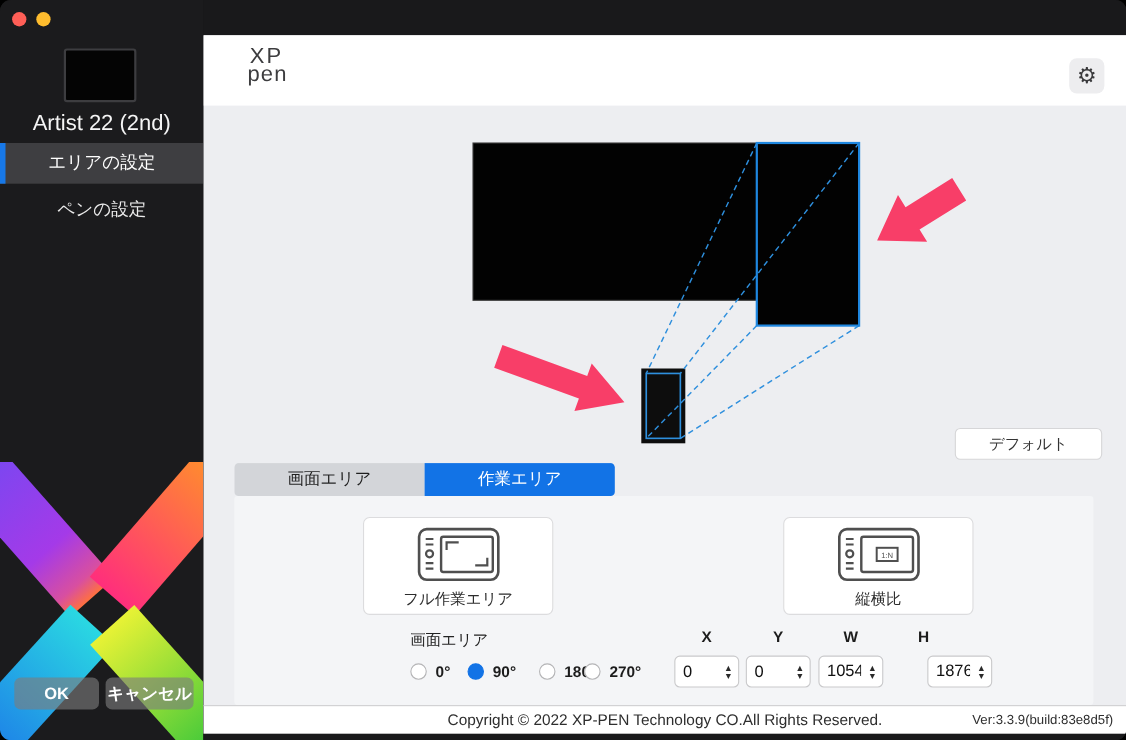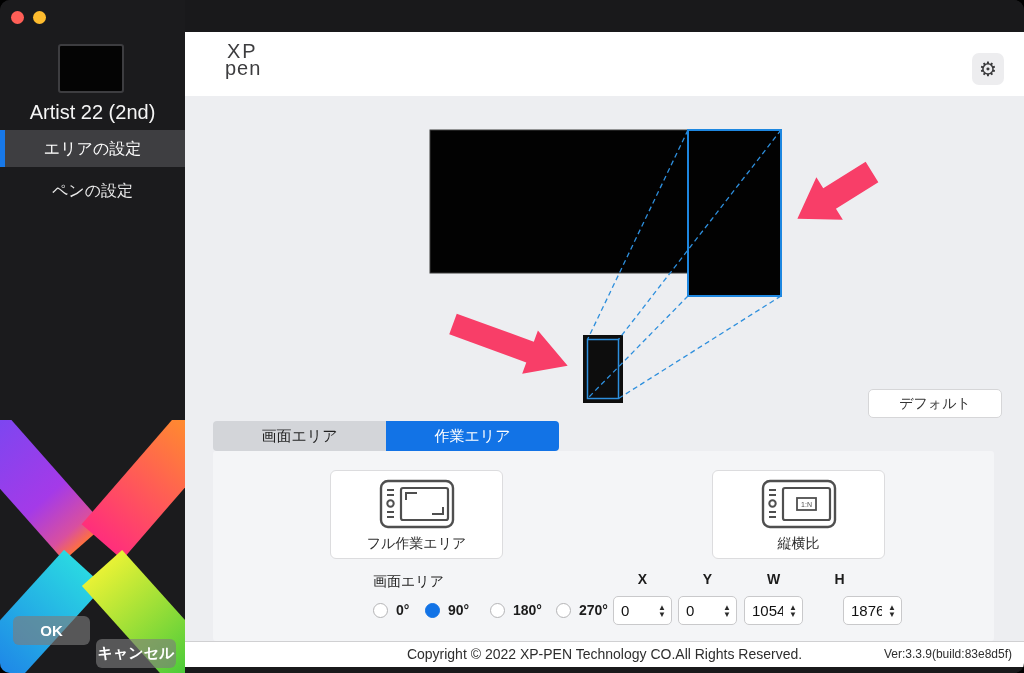--- a/index.html
+++ b/index.html
@@ -13,21 +13,21 @@
   #tl-min { left:33px; background:#febc2e; }
   #tablet-preview { position:absolute; left:58px; top:44px; width:66px; height:49px; background:#040404; border:2px solid #3d3d40; border-radius:3px; }
   #device-name { position:absolute; top:101px; width:185px; text-align:center; color:#f5f5f5; font-size:20px; }
   .nav-item { position:absolute; left:0; width:185px; height:37px; line-height:37px; text-align:center; color:#ececec; font-size:16px; cursor:default; }
   #nav-area { top:130px; background:#3e3e41; color:#fff; }
   #nav-area .accent-bar { position:absolute; left:0; top:0; width:5px; height:37px; background:#1778e8; }
   #nav-pen { top:172px; }
   #x-logo { position:absolute; left:0; top:420px; width:185px; height:253px; }
   .side-btn { position:absolute; top:616px; height:29px; border:none; border-radius:6px; background:rgba(125,125,125,0.62); color:#fff; font-size:15px; font-weight:600; font-family:"Liberation Sans", sans-serif; z-index:5; }
   #ok-btn { left:13px; width:77px; }
-  #cancel-btn { left:96px; width:80px;margin-top:23px; }
+  #cancel-btn { left:96px; width:80px; }
 
   
   #main { position:absolute; left:185px; top:0; width:839px; height:673px; background:#19191b; }
   #content { position:absolute; left:0; top:32px; width:839px; height:609px; background:#edeef1; overflow:hidden; }
   #header-band { position:absolute; left:0; top:0; width:839px; height:64px; background:#fff; }
   #xp-logo { position:absolute; left:40px; top:9px; color:#3d3d3f; line-height:1; }
   #xp-logo .l1 { font-size:20px; letter-spacing:2px; padding-left:2px; }
   #xp-logo .l2 { font-size:20px; letter-spacing:1px; margin-top:-3px; }
   #gear-btn { position:absolute; right:20px; top:21px; width:32px; height:32px; background:#ededef; border:none; border-radius:7px; font-size:20px; color:#3a3a3c; line-height:30px; text-align:center; }
 
@@ -44,21 +44,21 @@
 
   .card { position:absolute; top:438px; width:173px; height:89px; background:#fff; border:1px solid #dcdcde; border-radius:6px; text-align:center; padding-top:8px; }
   #card-full { left:145px; } #card-custom { left:335px; } #card-ratio { left:527px; }
   .card-label { font-size:14px; color:#2c2c2c; margin-top:2px; }
 
   #rotation-label { position:absolute; left:188px; top:541px; font-size:14px; color:#222; }
   .radio-group { position:absolute; top:570px; height:16px; display:flex; align-items:center; }
   .radio-circle { width:15px; height:15px; border-radius:50%; background:#fff; border:1.5px solid #b4b4b6; }
   .radio-circle.sel { background:#1273e6; border-color:#1273e6; }
   .radio-label { margin-left:8px; font-size:14px; font-weight:700; color:#1c1c1c; }
-  #rg-0 { left:188px; } #rg-90 { left:240px; } #rg-180 { left:305px; } #rg-270 { left:371px; }
+  #rg-0 { left:188px; } #rg-90 { left:240px; } #rg-180 { left:305px; } #rg-270 { left:346px; }
 
   .coord-label { position:absolute; top:539px; width:59px; text-align:center; font-size:14px; font-weight:700; color:#1c1c1c; }
   #lbl-x { left:428px; } #lbl-y { left:493px; } #lbl-w { left:559px; } #lbl-h { left:625px; }
   .stepper { position:absolute; top:564px; width:59px; height:29px; background:#fff; border:1px solid #c9c9cb; border-radius:5px; display:flex; align-items:center; }
   #st-x { left:428px; } #st-y { left:493px; } #st-w { left:559px; } #st-h { left:658px; }
   .stepper input { width:38px; border:none; outline:none; background:transparent; font-size:15px; color:#111; padding-left:7px; font-family:"Liberation Sans", sans-serif; }
   .spin { display:flex; flex-direction:column; line-height:7px; font-size:8px; color:#2a2a2a; margin-left:auto; margin-right:5px; cursor:default; }
 
   #footer { position:absolute; left:0; top:641px; width:839px; height:26px; background:#fff; border-top:1px solid #d0d0d2;padding-left:13px; }
   #copyright { position:absolute; left:0; width:839px; text-align:center; line-height:25px; font-size:14px; color:#2e2e2e; }

